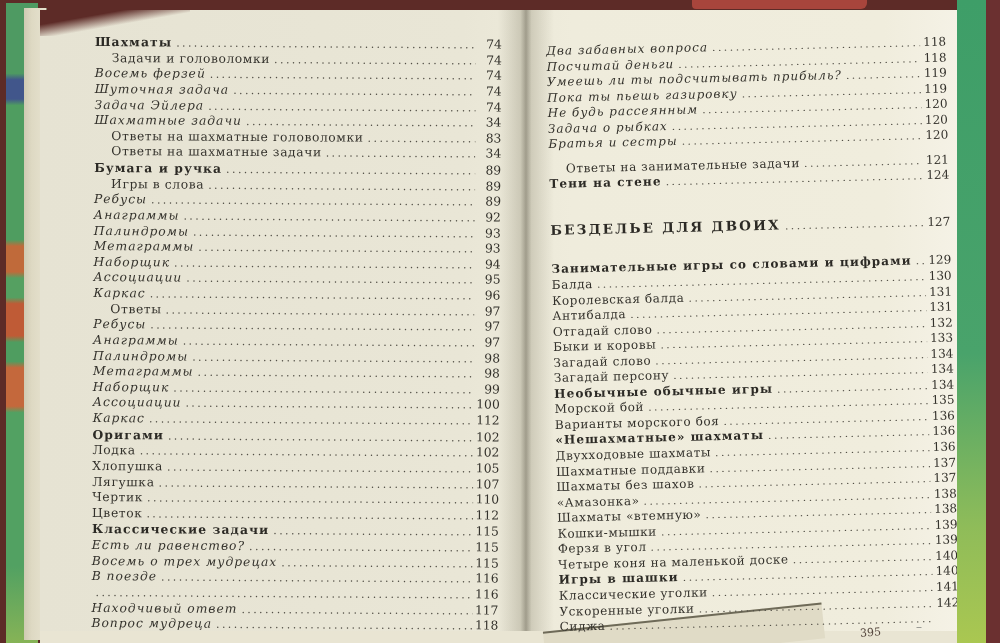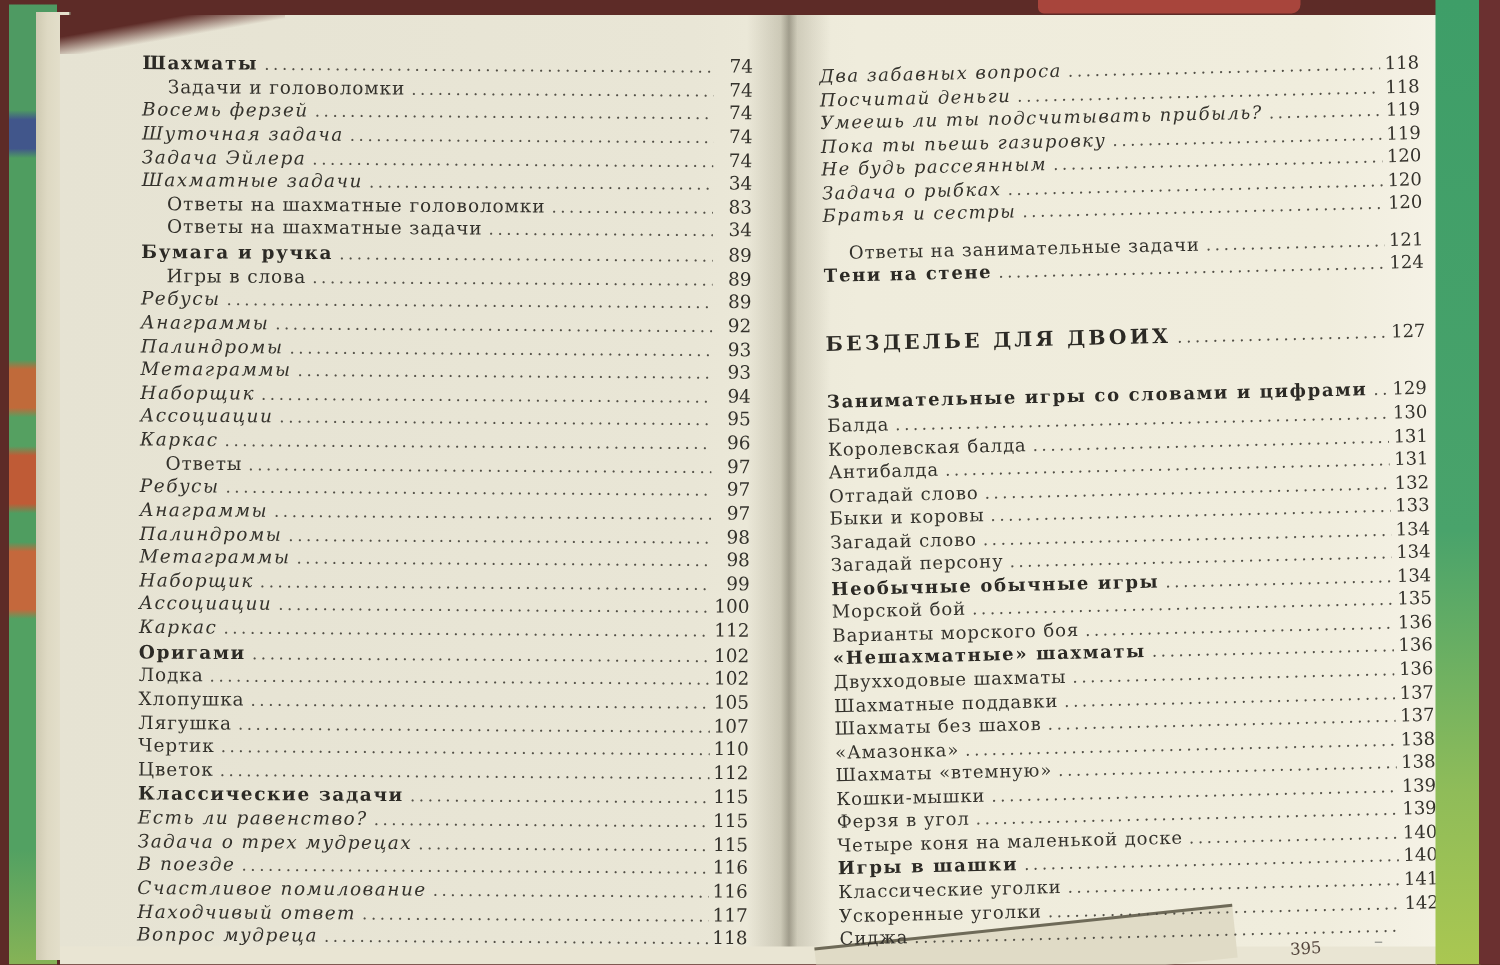--- a/index.html
+++ b/index.html
@@ -239,31 +239,30 @@
         <span class="t">Классические задачи</span>
         <span class="dots"></span>
         <span class="n">115</span>
       </div>
       <div class="row i">
         <span class="t">Есть ли равенство?</span>
         <span class="dots"></span>
         <span class="n">115</span>
       </div>
       <div class="row i">
-        <span class="t">Задача о трех мудрецах</span>
+        <span class="t">Восемь о трех мудрецах</span>
         <span class="dots"></span>
         <span class="n">115</span>
       </div>
       <div class="row i">
         <span class="t">В поезде</span>
         <span class="dots"></span>
         <span class="n">116</span>
       </div>
       <div class="row i">
-        <span class="t">Счастливое помилование</span>
         <span class="dots"></span>
         <span class="n">116</span>
       </div>
       <div class="row i">
         <span class="t">Находчивый ответ</span>
         <span class="dots"></span>
         <span class="n">117</span>
       </div>
       <div class="row i">
         <span class="t">Вопрос мудреца</span>

